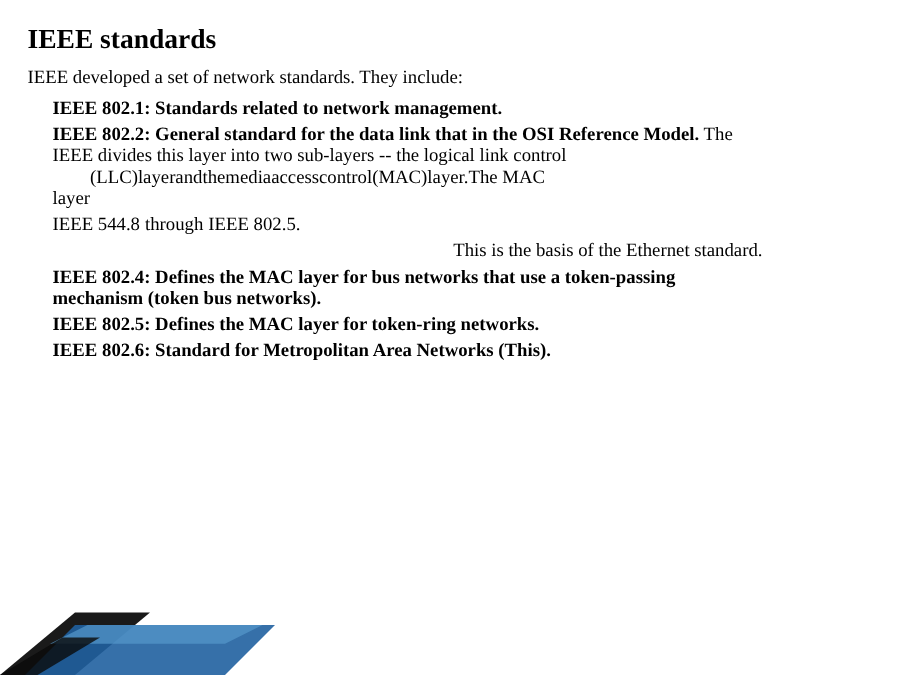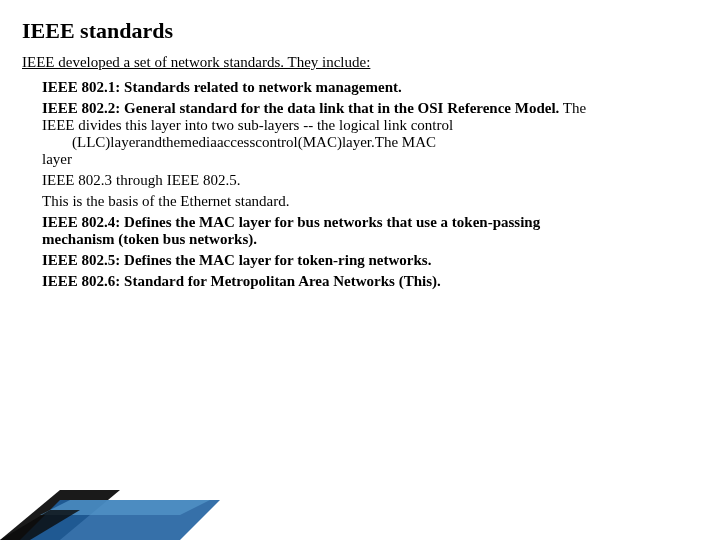--- a/index.html
+++ b/index.html
@@ -32,35 +32,34 @@
 
     .page-title {
       font-size: 22px;
       font-weight: bold;
       margin-bottom: 10px;
     }
 
     .intro-text {
       margin-bottom: 8px;
       font-size: 15px;
-      text-decoration: underline;
     }
 
     .section-indented {
       margin-left: 20px;
       margin-bottom: 4px;
     }
 
     .bold {
       font-weight: bold;
       text-align: right;
     }
 
     .center-text {
-      text-align: left;
+      text-align: right;
     }
 
     
     .bottom-decoration {
       position: absolute;
       bottom: 0;
       left: 0;
       width: 200px;
       height: 80px;
     }
@@ -85,21 +84,21 @@
     <div class="section-indented">
       <span class="bold">IEEE 802.1: Standards related to network management.</span>
     </div>
 
     <div class="section-indented">
       <span class="bold">IEEE 802.2: General standard for the data link that in the OSI Reference Model.</span><span> The IEEE divides this layer into two sub-layers -- the logical link control &nbsp;&nbsp;&nbsp;&nbsp;&nbsp;&nbsp;&nbsp;&nbsp;(LLC)layerandthemediaaccesscontrol(MAC)layer.The MAC</span>
       <div>layer</div>
     </div>
 
     <div class="ieee-802-3-through">
-      <span>IEEE 802.3</span>
+      <span>IEEE 544.8</span>
       <span>through</span>
       <span>IEEE 802.5.</span>
     </div>
 
     <div class="section-indented">
       <div class="center-text">This is the basis of the Ethernet standard.</div>
     </div>
 
     <div class="section-indented">
       <span class="bold">IEEE 802.4: Defines the MAC layer for bus networks that use a token-passing mechanism (token bus networks).</span>

